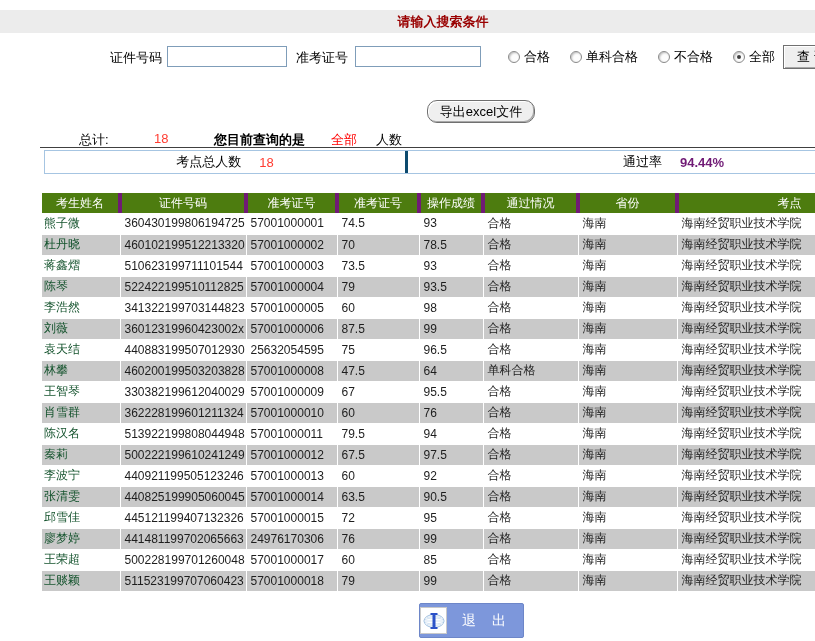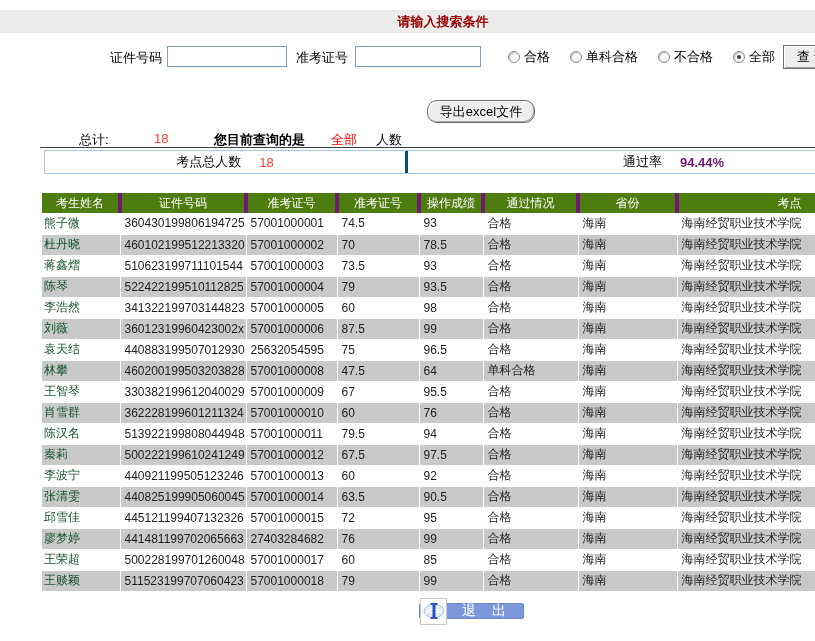--- a/index.html
+++ b/index.html
@@ -58,21 +58,21 @@
                      border-right:4px solid #701a75; text-align:center; overflow:hidden; white-space:nowrap; }
   table.results td { height:21px; padding:0 0 0 4px; border-right:1px solid #fff;
                      border-bottom:1px solid #fff; overflow:hidden; white-space:nowrap; color:#1d1d1d; }
   table.results tr.odd td { background:#fff; }
   table.results tr.even td { background:#C9C9C9; }
   table.results td.name { background:#000; color:#14532d; padding-left:2px; }
   col.c0{width:78px;} col.c1{width:126px;} col.c2{width:91px;} col.c3{width:82px;}
   col.c4{width:64px;} col.c5{width:95px;} col.c6{width:99px;} col.c7{width:225px;}
 
   
-  .btn-exit { position:absolute; top:603px; left:419px; width:105px; height:16px;
+  .btn-exit { position:absolute; top:603px; left:419px; width:105px; height:35px;
               background:#7D97DB; border:1px solid #6D86C8; border-radius:2px;
               display:flex; align-items:center; cursor:pointer; }
   .exit-icon-box { width:27px; height:27px; background:#fff; border:1px solid #c9c9c9;
                    display:flex; align-items:center; justify-content:center; }
   .exit-label { flex:1; text-align:center; color:#fff; font-size:14px; letter-spacing:6px;
                 padding-left:4px; }
 </style>
 </head>
 <body>
 
@@ -299,21 +299,21 @@
           <td>57001000015</td>
           <td>72</td>
           <td>95</td>
           <td>合格</td>
           <td>海南</td>
           <td>海南经贸职业技术学院</td>
         </tr>
         <tr class="even">
           <td class="name">廖梦婷</td>
           <td>441481199702065663</td>
-          <td>27403284682</td>
+          <td>24976170306</td>
           <td>76</td>
           <td>99</td>
           <td>合格</td>
           <td>海南</td>
           <td>海南经贸职业技术学院</td>
         </tr>
         <tr class="odd">
           <td class="name">王荣超</td>
           <td>500228199701260048</td>
           <td>57001000017</td>

